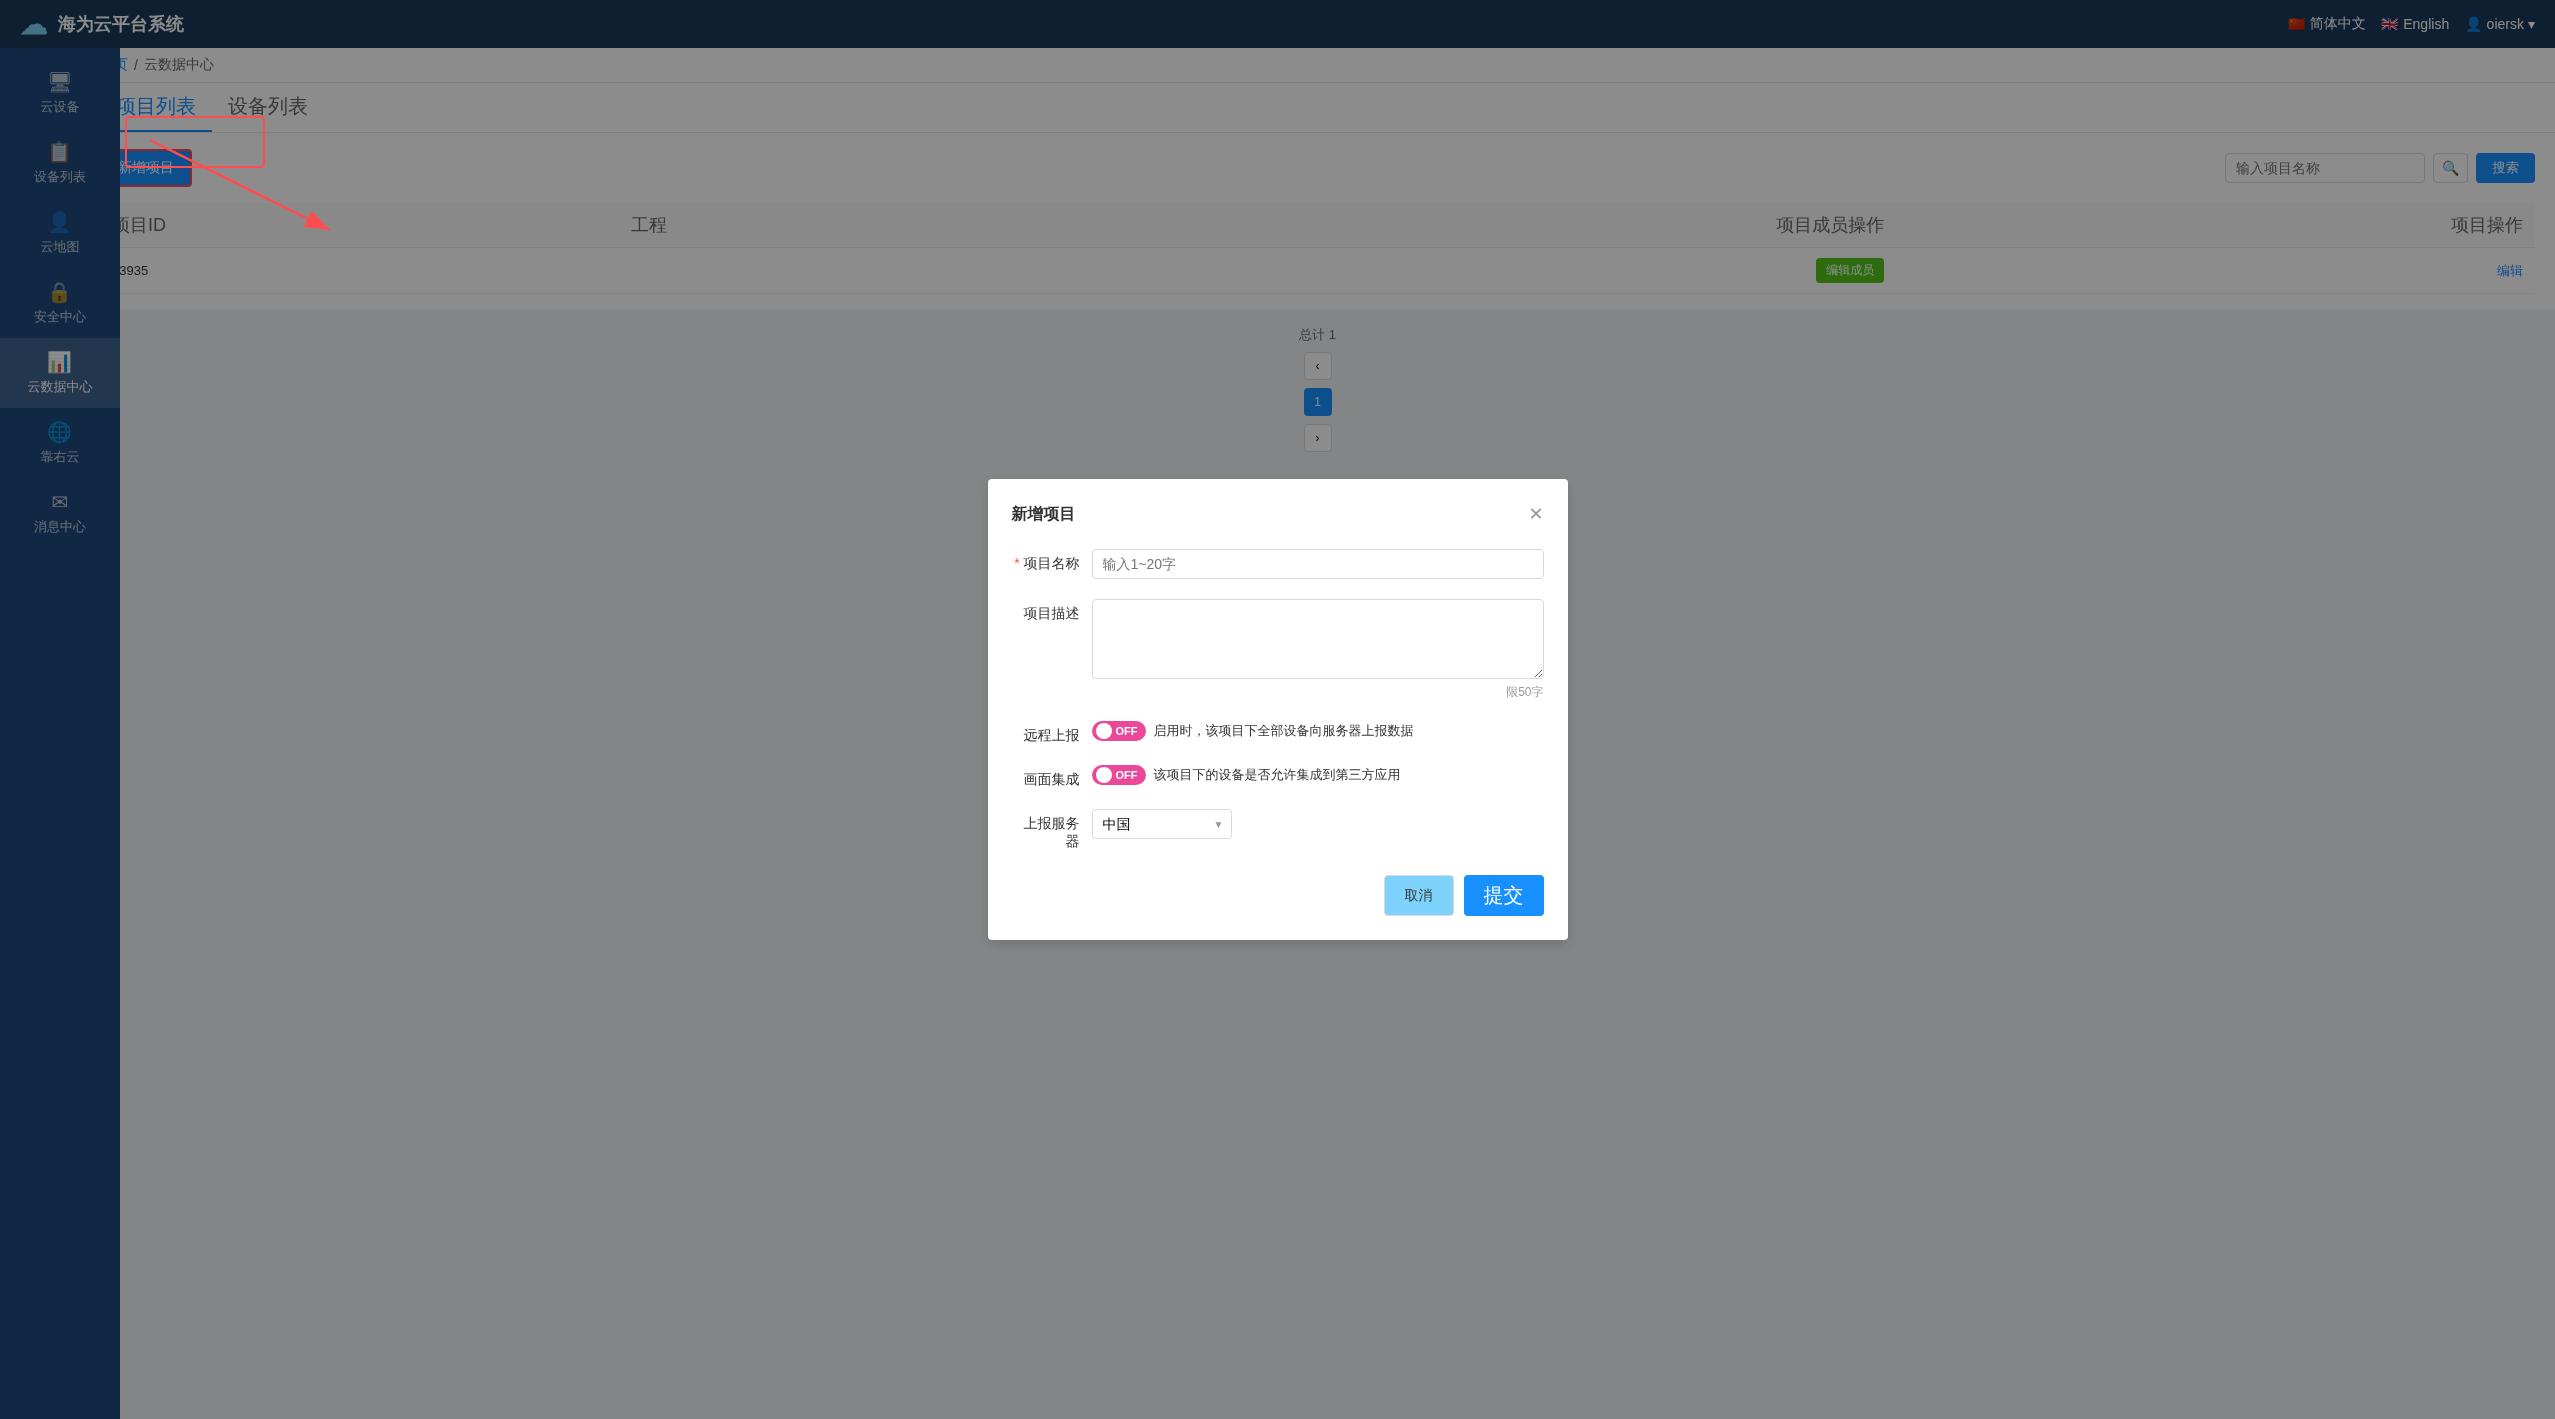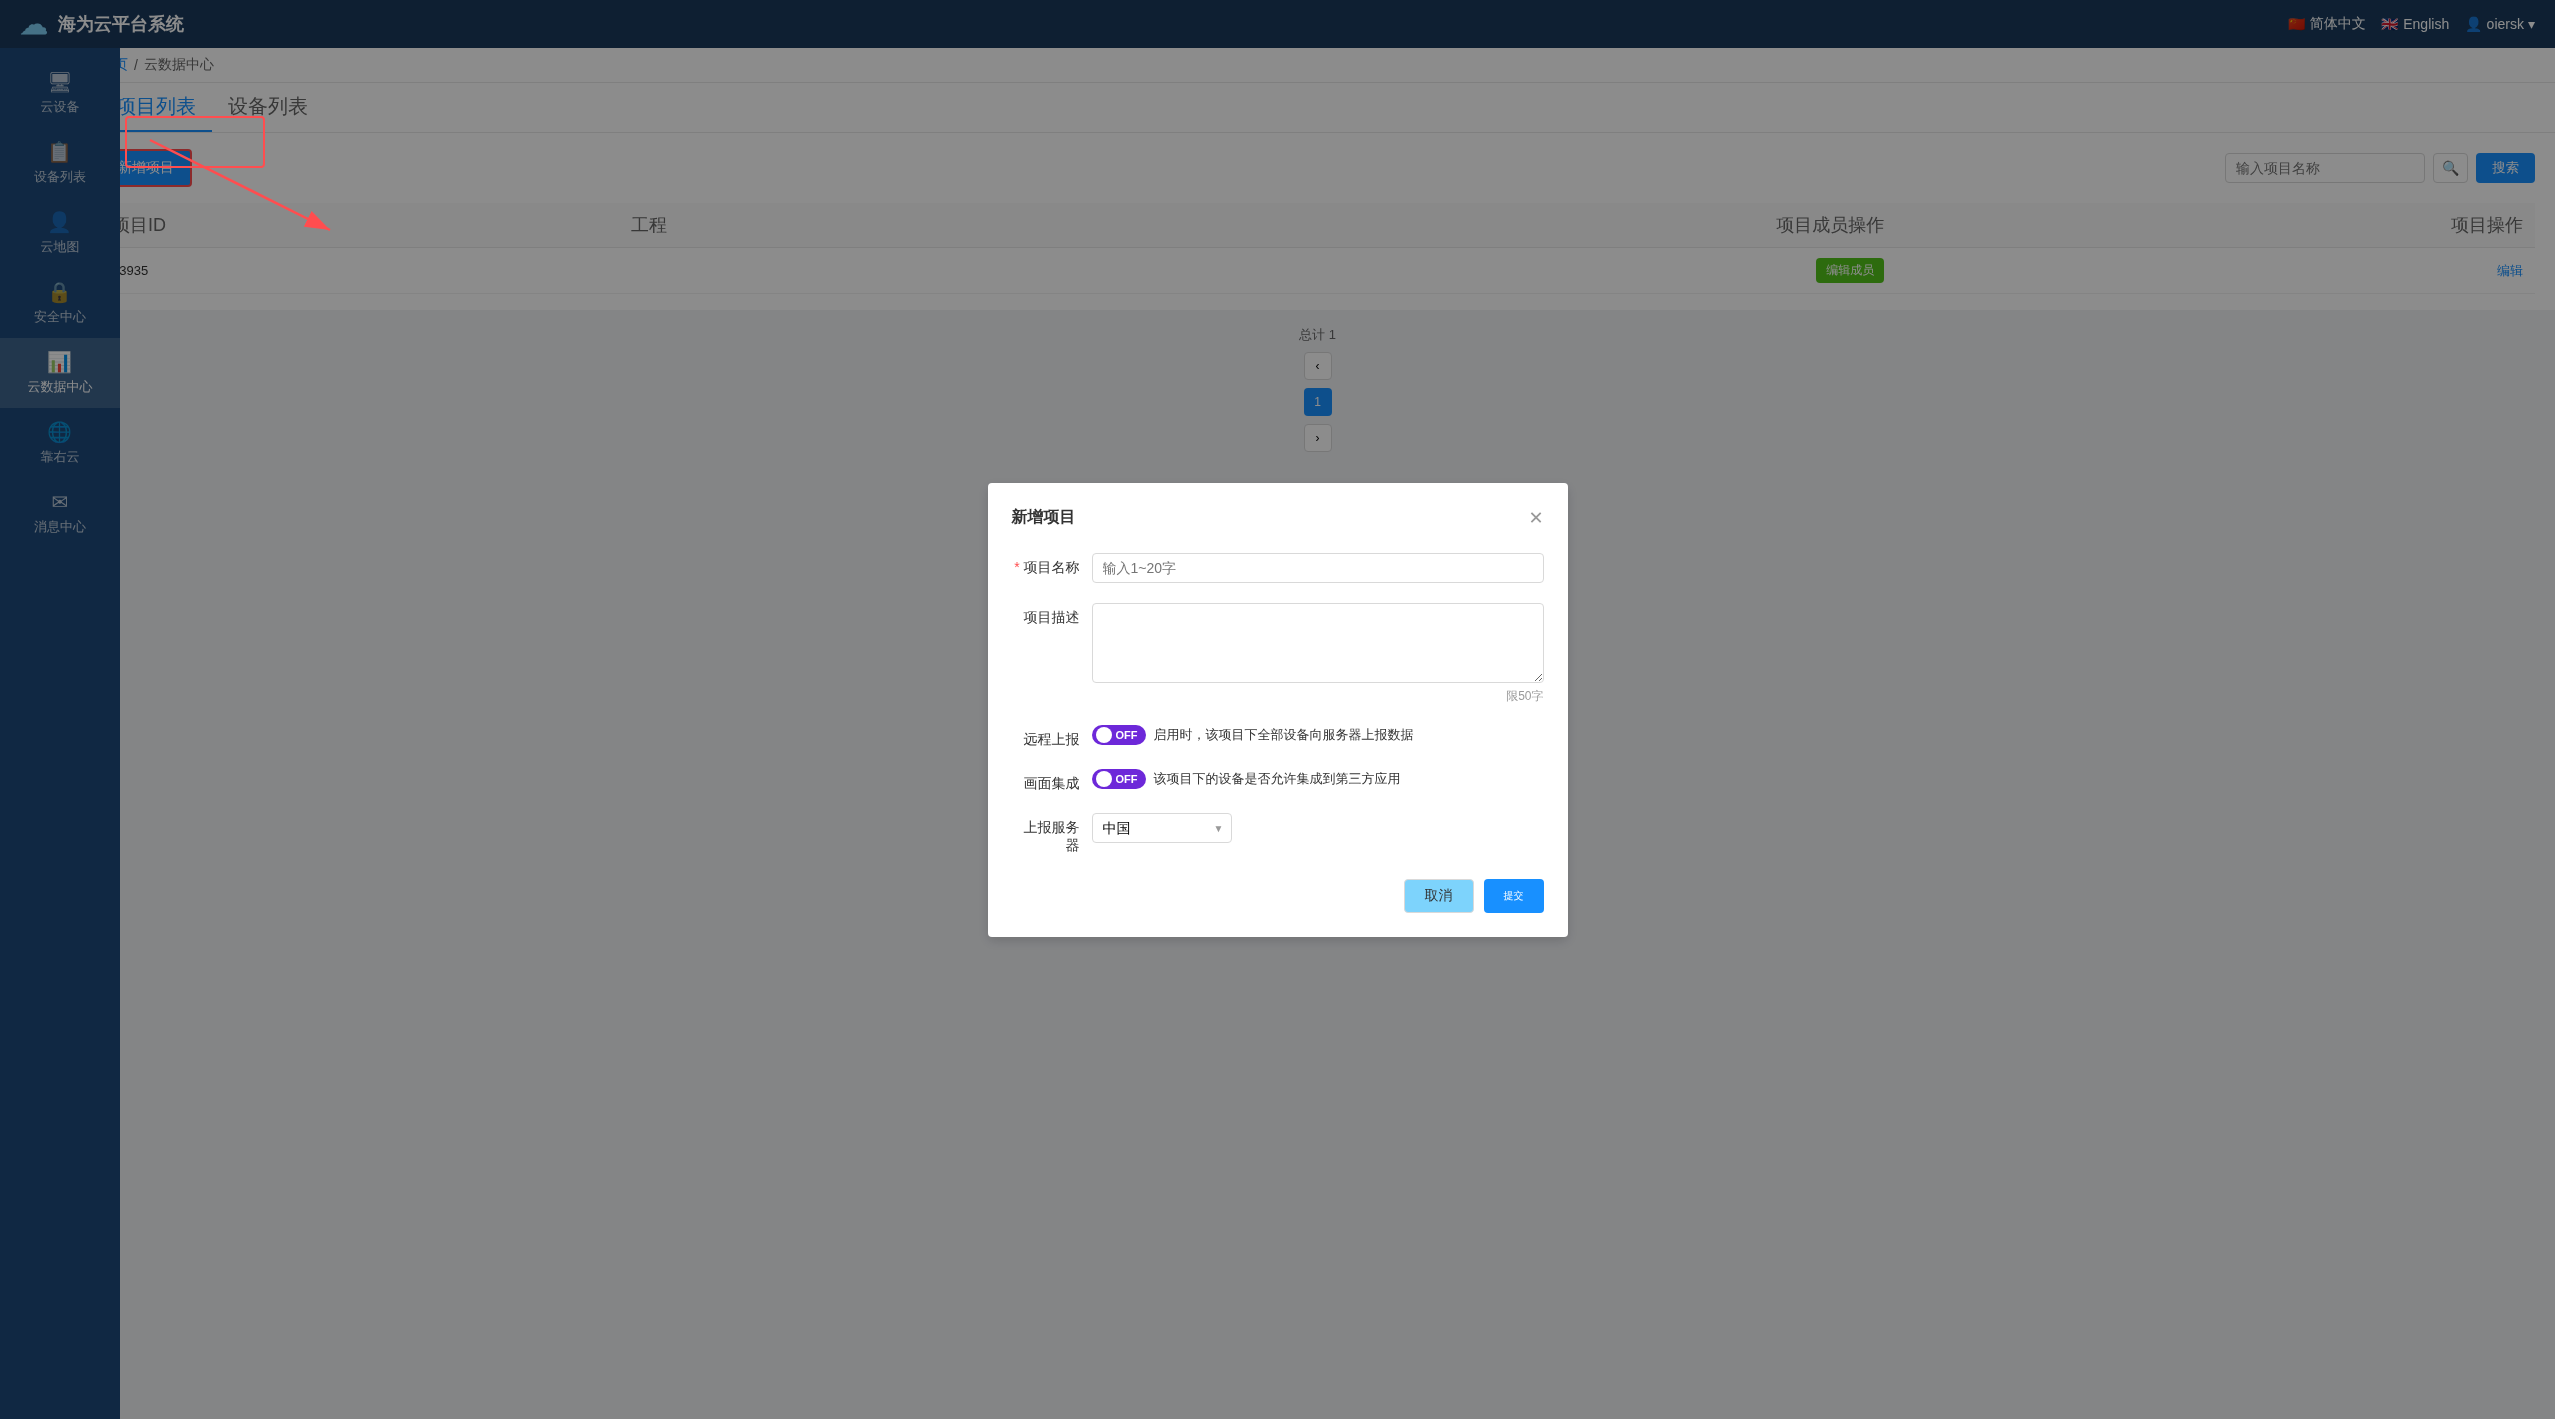--- a/index.html
+++ b/index.html
@@ -139,21 +139,21 @@
     }
     .form-textarea {
       width: 100%; border: 1px solid #d9d9d9; border-radius: 4px;
       padding: 6px 10px; font-size: 14px; outline: none; resize: vertical; height: 80px;
     }
     .char-limit { text-align: right; font-size: 12px; color: #999; margin-top: 2px; }
 
     .toggle-row { display: flex; align-items: center; gap: 8px; }
     .toggle {
       display: inline-flex; align-items: center;
-      background: #6d28d9; border-radius: 12px; padding: 2px 8px 2px 4px;
+      background: #ec4899; border-radius: 12px; padding: 2px 8px 2px 4px;
       cursor: pointer; gap: 4px; min-width: 52px;
     }
     .toggle-circle { width: 16px; height: 16px; background: #fff; border-radius: 50%; }
     .toggle-text { color: #fff; font-size: 11px; font-weight: bold; }
     .toggle-desc { font-size: 13px; color: #333; }
 
     .select-control {
       border: 1px solid #d9d9d9; border-radius: 4px; padding: 6px 28px 6px 10px;
       font-size: 14px; background: #fff; cursor: pointer;
       appearance: none; position: relative; outline: none;
@@ -167,21 +167,21 @@
 
     .modal-footer {
       display: flex; justify-content: flex-end; gap: 10px; margin-top: 24px;
     }
     .btn-cancel {
       border: 1px solid #d9d9d9; background: #7dd3fc; padding: 7px 20px;
       border-radius: 4px; cursor: pointer; font-size: 14px; color: #333;
     }
     .btn-submit {
       background: #1890ff; color: #fff; border: none; padding: 7px 20px;
-      border-radius: 4px; cursor: pointer; font-size: 10px;
+      border-radius: 4px; cursor: pointer; font-size: 20px;
     }
     .arrow-highlight {
       position: fixed;
       top: 116px;
       left: 125px;
       width: 140px;
       height: 52px;
       border: 2px solid #ff4d4f;
       border-radius: 4px;
       z-index: 290;

